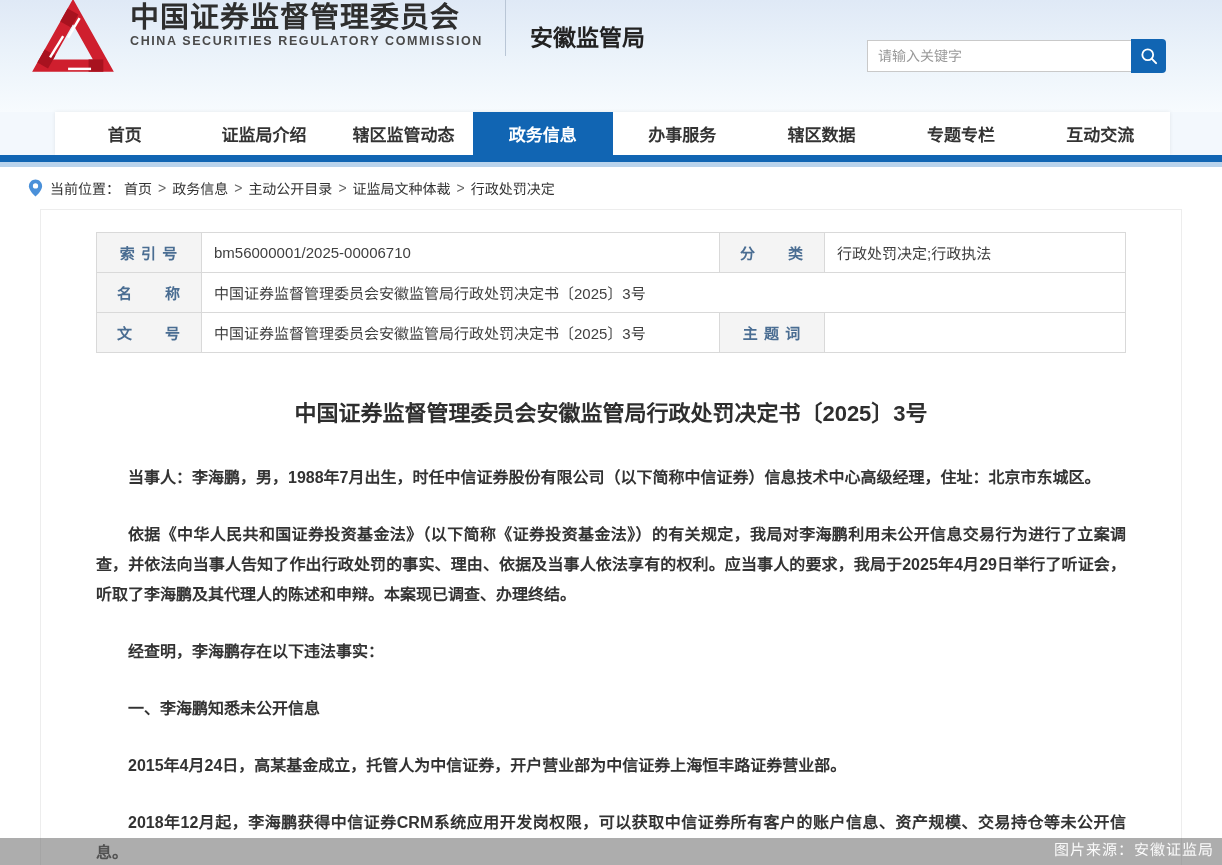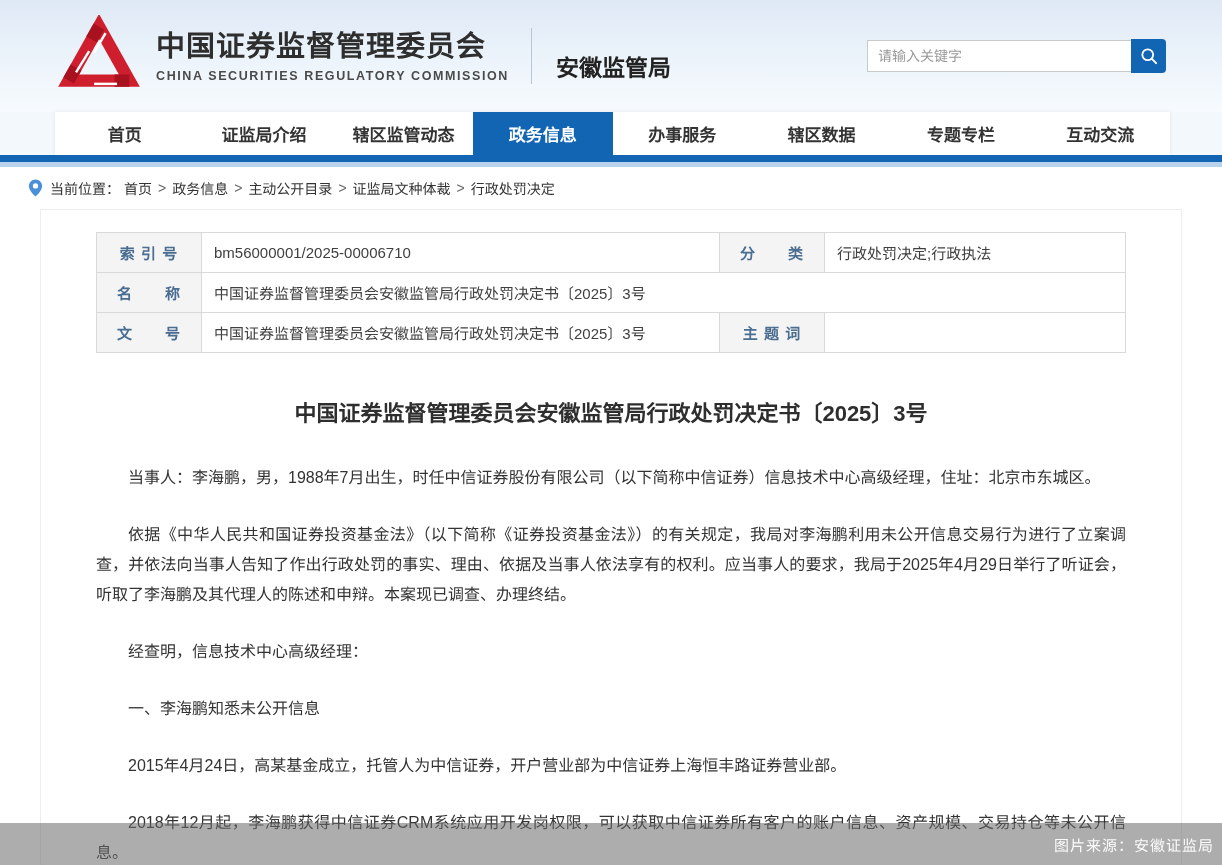--- a/index.html
+++ b/index.html
@@ -4,28 +4,28 @@
 <style>
   * { margin:0; padding:0; box-sizing:border-box; }
   html,body { width:1222px; height:865px; overflow:hidden; }
   body {
     font-family:"Liberation Sans","DejaVu Sans",sans-serif;
     background:#ffffff; color:#333; position:relative;
   }
 
   
   .header {
-    height:112px; display:flex; align-items:center;
-    padding-left:58px;
+    height:112px; display:flex; 
+    padding-left:32px;
     background:linear-gradient(180deg,#dfe9f6 0%, #eaf2fa 45%, #f7fbfe 100%);
   }
   .logo { width:82px; height:82px; flex:0 0 auto; cursor:pointer; }
   .titles { margin-left:16px; }
   .org-name { font-size:29px; font-weight:bold; color:#2e2e2e; letter-spacing:1px; line-height:34px; }
-  .org-name-en { font-size:12.5px; color:#4a4a4a; letter-spacing:1.6px; margin-top:6px; font-weight:bold; }
+  .org-name-en { font-size:12.5px; color:#4a4a4a; letter-spacing:1.6px; font-weight:bold; }
   .hdr-divider { width:1px; height:56px; background:#b9c6d6; margin:0 24px 0 22px; }
   .bureau { font-size:23px; font-weight:bold; color:#222; margin-top:19px; }
 
   .search { margin-left:auto; margin-right:56px; display:flex; align-items:center; }
   .search input {
     width:264px; height:32px; border:1px solid #c9c9c9; border-right:none;
     background:#fff; padding:0 10px; font-size:14px; color:#333; outline:none;
     font-family:inherit;
   }
   .search input::placeholder { color:#999; }
@@ -74,28 +74,28 @@
   }
   td.val { color:#404040; text-align:left; }
 
   .doc-title {
     text-align:center; font-size:22px; font-weight:bold; color:#2e2e2e;
     margin-top:46px; line-height:30px;
   }
   .doc-body { margin-top:34px; }
   .doc-body p {
     font-size:16px; color:#333; line-height:30px; text-indent:2em;
-    text-align:justify; margin-top:27px;
+    text-align:justify; margin-top:27px;font-weight:bold;
   }
 
   
   .img-credit {
-    position:absolute; left:0; right:0; bottom:0; height:42px;
+    position:absolute; left:0; right:0; bottom:0; height:27px;
     background:rgba(105,105,105,0.55);
-    display:flex; align-items:center; justify-content:flex-end;
+    display:flex; justify-content:flex-end;
     padding-right:8px; font-size:15px; color:#fafafa; letter-spacing:1px;
   }
 </style>
 </head>
 <body>
 
 <div class="header">
   <svg class="logo" viewBox="0 0 100 100">
     <g fill="none" stroke="#cf1f2e" stroke-width="15" stroke-linejoin="miter">
       <path d="M50 14 L87 80 L13 80 Z"></path>
@@ -187,21 +187,21 @@
       <td class="val"></td>
     </tr>
   </tbody>
     </table>
 
   <h2 class="doc-title">中国证券监督管理委员会安徽监管局行政处罚决定书〔2025〕3号</h2>
 
   <div class="doc-body">
     <p>当事人：李海鹏，男，1988年7月出生，时任中信证券股份有限公司（以下简称中信证券）信息技术中心高级经理，住址：北京市东城区。</p>
     <p>依据《中华人民共和国证券投资基金法》（以下简称《证券投资基金法》）的有关规定，我局对李海鹏利用未公开信息交易行为进行了立案调查，并依法向当事人告知了作出行政处罚的事实、理由、依据及当事人依法享有的权利。应当事人的要求，我局于2025年4月29日举行了听证会，听取了李海鹏及其代理人的陈述和申辩。本案现已调查、办理终结。</p>
-    <p>经查明，信息技术中心高级经理：</p>
+    <p>经查明，李海鹏存在以下违法事实：</p>
     <p>一、李海鹏知悉未公开信息</p>
     <p>2015年4月24日，高某基金成立，托管人为中信证券，开户营业部为中信证券上海恒丰路证券营业部。</p>
     <p>2018年12月起，李海鹏获得中信证券CRM系统应用开发岗权限，可以获取中信证券所有客户的账户信息、资产规模、交易持仓等未公开信息。</p>
   </div>
 
 </div>
 
 <div class="img-credit">
   <span>图片来源：安徽证监局</span>
 </div>

